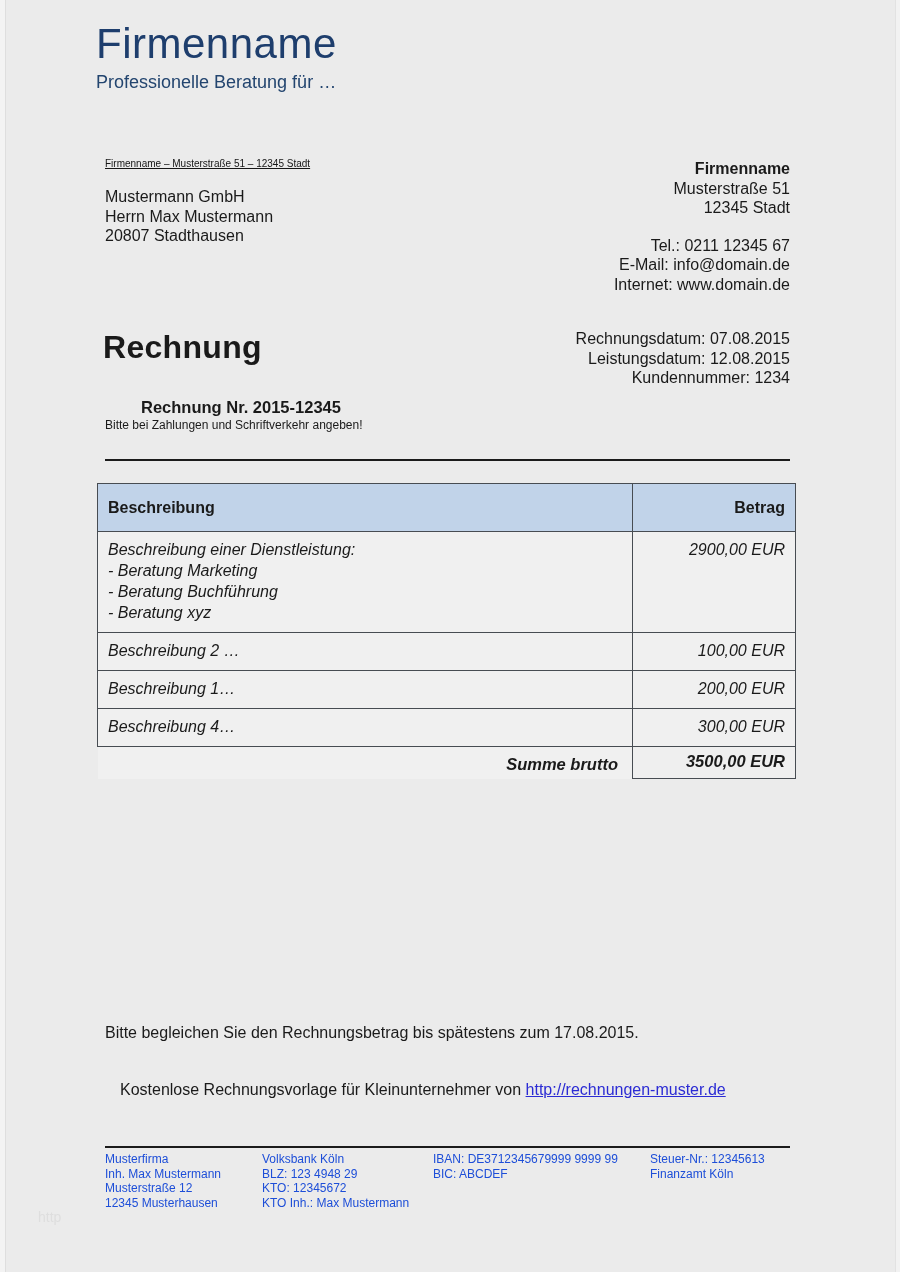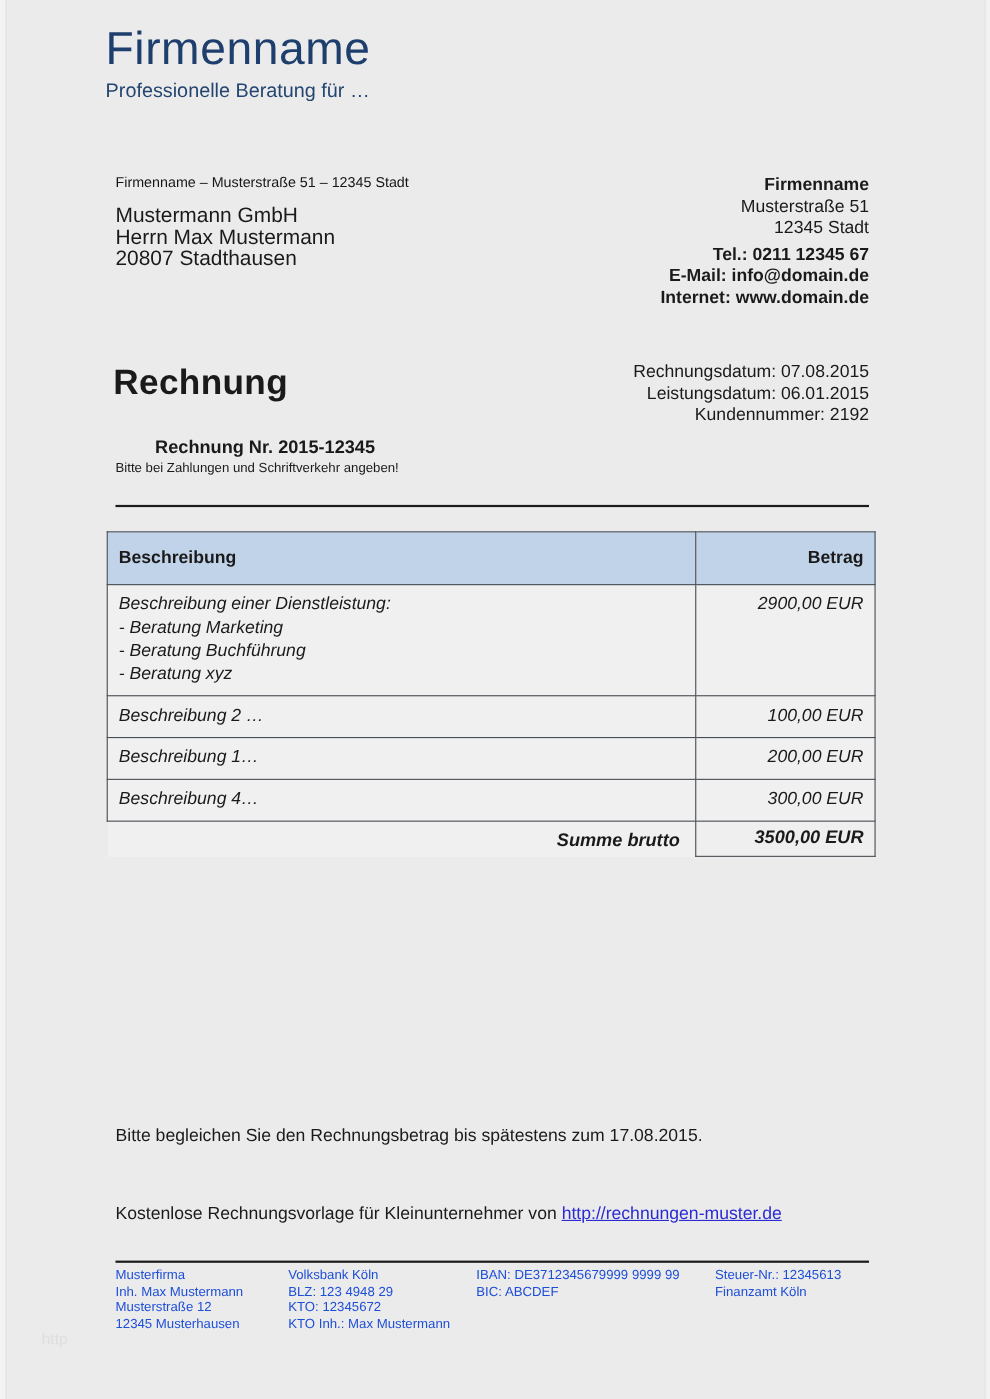--- a/index.html
+++ b/index.html
@@ -20,27 +20,27 @@
     position:absolute; right:0; top:0; width:5px; height:1272px;
     background:#f2f2f2; border-left:1px solid #e2e2e2;
   }
   
   .logo { position:absolute; left:96px; top:20px; color:#1e3e6d; }
   .logo-name { font-size:42px; line-height:48px; letter-spacing:0.5px; }
   .logo-tagline { font-size:18px; line-height:22px; margin-top:3px; color:#23456f; }
   
   .sender-line {
     position:absolute; left:105px; top:158px;
-    font-size:13px; color:#161616;
+    font-size:10px; text-decoration:underline; color:#161616;
   }
-  .recipient { position:absolute; left:105px; top:187px; font-size:19px; line-height:19.5px; }
+  .recipient { position:absolute; left:105px; top:187px; font-size:16px; line-height:19.5px; }
   
   .company-block { position:absolute; right:110px; top:159px; text-align:right; font-size:16px; line-height:19.5px; }
   .company-block .bold { font-weight:bold; }
-  .company-contact { margin-top:4px;font-weight:bold; }
+  .company-contact { margin-top:18px; }
   
   .invoice-title { position:absolute; left:103px; top:329px; font-size:32px; font-weight:bold; letter-spacing:0.3px; }
   .invoice-dates { position:absolute; right:110px; top:329px; text-align:right; font-size:16px; line-height:19.5px; }
   .invoice-number { position:absolute; left:105px; top:398px; font-size:16.5px; font-weight:bold;margin-left:36px; }
   .invoice-number-note { position:absolute; left:105px; top:418px; font-size:12px; }
   .rule { position:absolute; left:105px; width:685px; height:2px; background:#1b1b1b; }
   .rule-top { top:459px; }
   .rule-footer { top:1146px; }
   
   table.items {
@@ -59,21 +59,21 @@
   tr.total-row td.total-label {
     text-align:right; font-weight:bold; padding:4px 14px 0 0; font-size:16.5px; vertical-align:middle;
   }
   tr.total-row td.total-amount {
     border:1.5px solid #474c52; background:#efefef;
     font-weight:bold; font-size:16.5px; text-align:right;
     padding:4px 10px 6px 2px; vertical-align:middle;
   }
   
   .closing { position:absolute; left:105px; top:1022px; font-size:16px; line-height:21.5px; }
-  .credit-line { position:absolute; left:105px; top:1081px; font-size:16px;margin-top:14px; }
+  .credit-line { position:absolute; left:120px; top:1081px; font-size:16px; }
   .credit-line a { color:#2b2bd4; text-decoration:underline; }
   
   .footer-col { position:absolute; top:1152px; font-size:12px; line-height:14.6px; color:#1d4ed8; }
   .footer-col.c1 { left:105px; }
   .footer-col.c2 { left:262px; }
   .footer-col.c3 { left:433px; }
   .footer-col.c4 { left:650px; }
   .watermark {
     position:absolute; left:38px; top:1209px; font-size:14px; color:#dedede;
   }
@@ -103,22 +103,22 @@
   <div class="company-contact">
     <div>Tel.: 0211 12345 67</div>
     <div>E-Mail: info@domain.de</div>
     <div>Internet: www.domain.de</div>
   </div>
 </div>
 
 <div class="invoice-title">Rechnung</div>
 <div class="invoice-dates">
   <div>Rechnungsdatum: 07.08.2015</div>
-  <div>Leistungsdatum: 06.01.2015</div>
-  <div>Kundennummer: 2192</div>
+  <div>Leistungsdatum: 12.08.2015</div>
+  <div>Kundennummer: 1234</div>
 </div>
 <div class="invoice-number">Rechnung Nr. 2015-12345</div>
 <div class="invoice-number-note">Bitte bei Zahlungen und Schriftverkehr angeben!</div>
 
 <div class="rule rule-top"></div>
 
 <table class="items">
   <colgroup>
       <col style="width:535px">
       <col style="width:163px">

